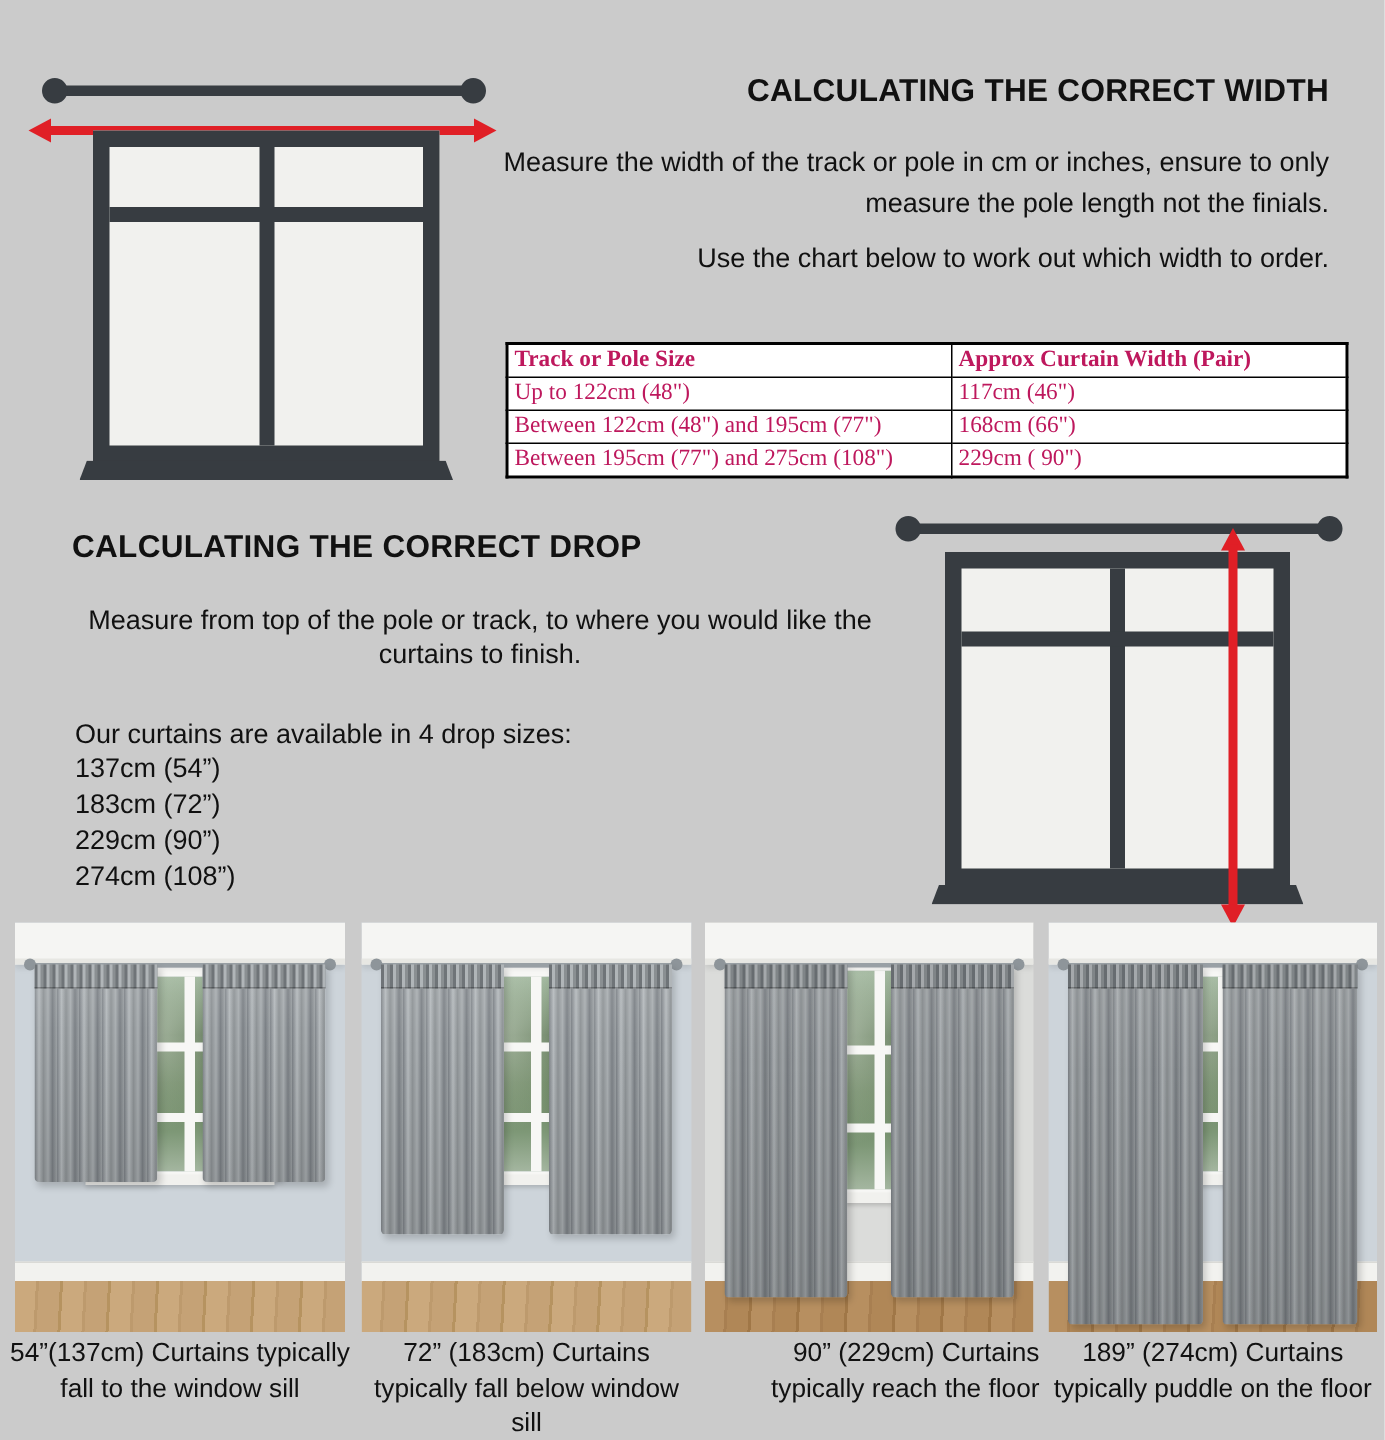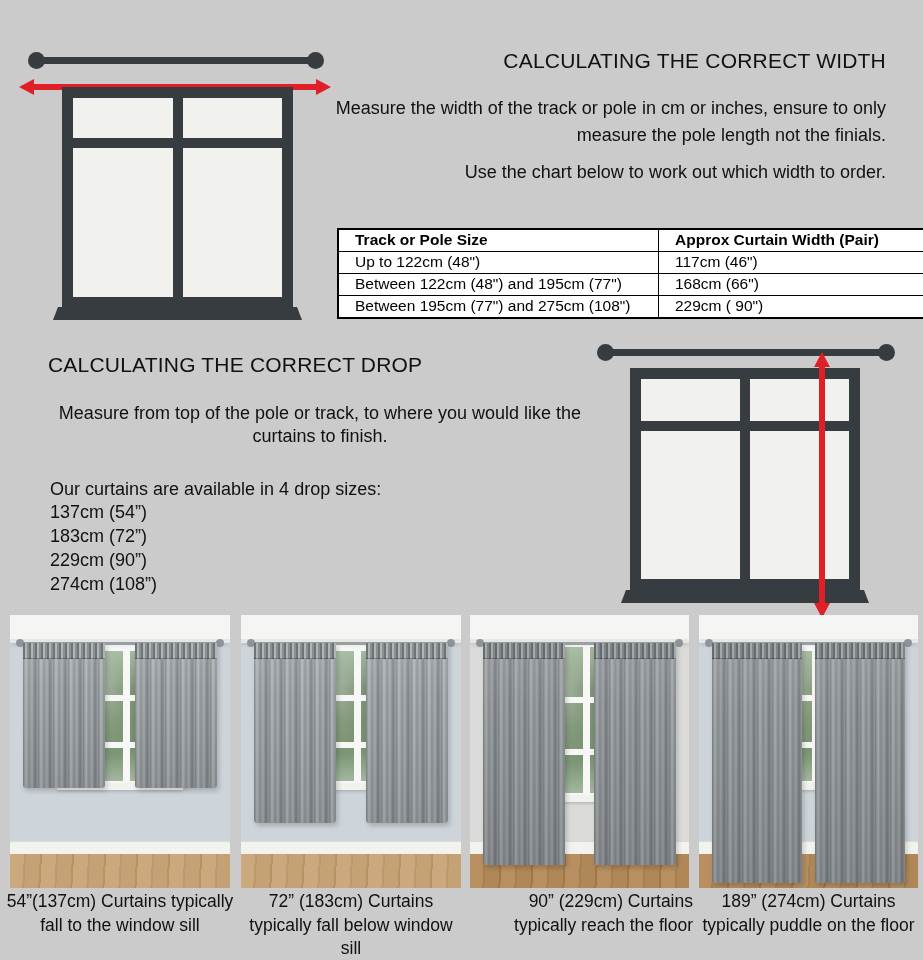--- a/index.html
+++ b/index.html
@@ -1,35 +1,35 @@
 <!DOCTYPE html>
 <html><head>
 <meta charset="utf-8">
 <style>
   html,body{margin:0;padding:0;}
   #canvas{
     position:relative;width:923px;height:960px;background:#cbcbcb;
     font-family:"Liberation Sans",sans-serif;color:#111;overflow:hidden;
   }
   
-  .h-title{position:absolute;font-size:21px;font-weight:normal;letter-spacing:.2px;white-space:nowrap;}
+  .h-title{position:absolute;font-size:21px;font-weight:bold;letter-spacing:.2px;white-space:nowrap;}
   #width-heading{left:330px;top:49px;width:556px;text-align:right;}
   #drop-heading{left:48px;top:353px;text-align:right;}
   .body-text{position:absolute;font-size:18px;line-height:27px;}
   #width-intro{left:330px;top:95px;width:556px;text-align:right;}
   #width-note{left:330px;top:159px;width:556px;text-align:right;}
   #drop-intro{left:50px;top:402px;width:540px;line-height:23px;text-align:center;}
   #sizes-label{left:50px;top:476px;width:540px;text-align:left;}
   #sizes-list{left:50px;top:500px;width:300px;text-align:left;line-height:24px;}
   .size-item{display:block;}
   
   #width-table{position:absolute;left:337px;top:228px;border-collapse:collapse;background:#fff;border:2.5px solid #000;}
   #width-table th,#width-table td{
     border:1.5px solid #000;font-size:15.5px;line-height:1.2;height:21px;
-    padding:0 16px;text-align:left;white-space:nowrap;background:#fff;color:#000000;
+    padding:0 4px;text-align:left;white-space:nowrap;background:#fff;color:#be185d;font-family:Liberation Serif, serif;
   }
   #width-table th{font-weight:bold;}
   .col-track{width:287px;min-width:287px;}
   .col-width{width:254px;min-width:254px;}
   
   .pole{position:absolute;height:7px;background:#373c41;border-radius:3px;}
   .pole-ball{position:absolute;width:17px;height:17px;border-radius:50%;background:#373c41;}
   .dw-frame{position:absolute;border:11px solid #373c41;background:#f1f1ee;}
   .dw-vbar{position:absolute;top:0;bottom:0;left:50%;width:10px;margin-left:-5px;background:#373c41;}
   .dw-hbar{position:absolute;left:0;right:0;height:10px;background:#373c41;}

